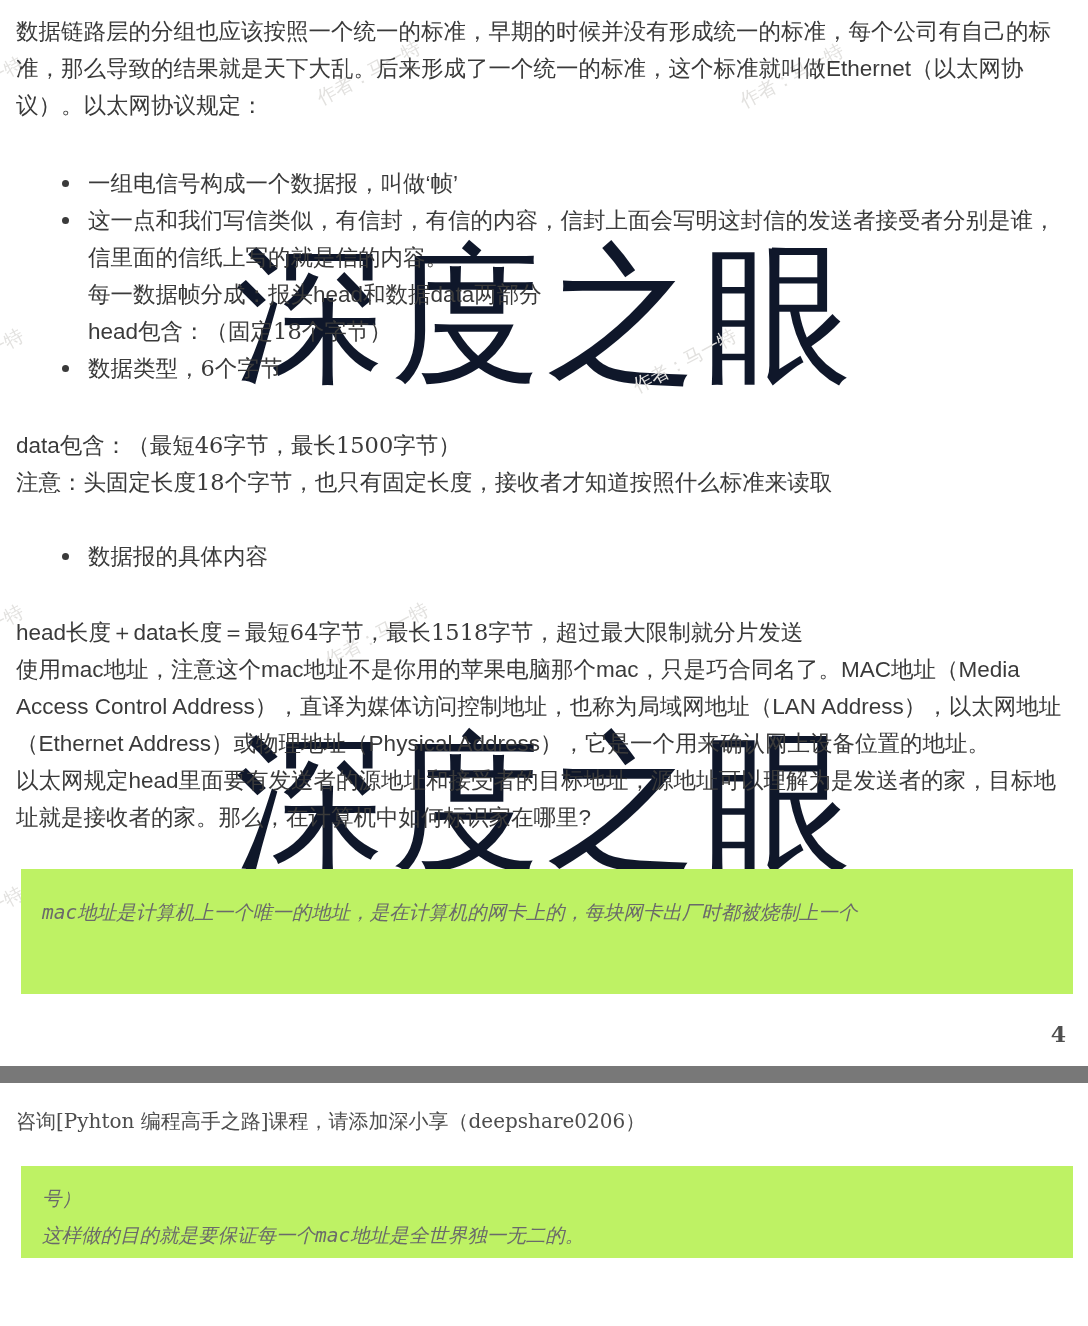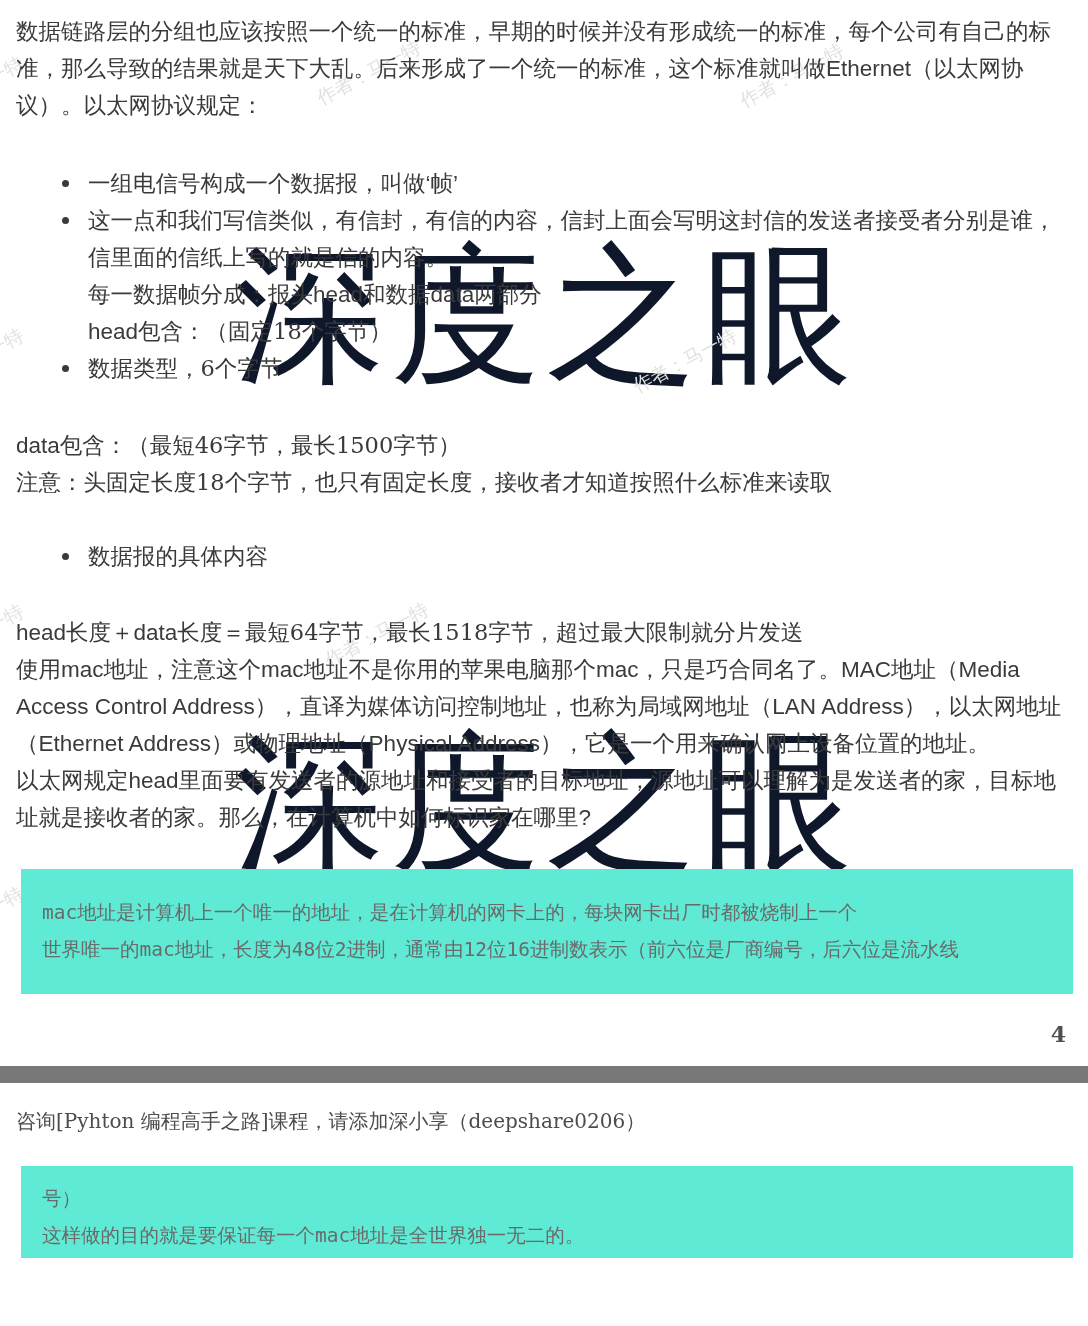--- a/index.html
+++ b/index.html
@@ -30,22 +30,22 @@
   .blist.second{margin-top:37px;}
   .blist li{position:relative;}
   .blist li::before{
     content:"";position:absolute;left:-26px;top:15px;width:7px;height:7px;
     border-radius:50%;background:#3a3a3a;
   }
   .sec-data{margin-top:40px;}
   .sec-head{margin-top:39px;}
   .code-box{
     margin:33px -7px 0 5px;box-sizing:border-box;
-    background:#5eead4;color:#6a6a6a;
-    font-size:19.5px;line-height:37px;
+    background:#bef264;color:#6a6a6a;
+    font-size:19.5px;line-height:37px;font-style:italic;
   }
   .code-box-1{height:125px;padding:25px 24px 0 21px;}
   .code-box-2{height:92px;padding:14px 24px 0 21px;}
   .num{font-family:"DejaVu Serif","Liberation Serif",serif;}
   .code-lat{font-family:"DejaVu Sans Mono","Liberation Mono",monospace;}
   .page-num{
     margin-top:28px;text-align:right;line-height:24px;font-size:22px;font-weight:bold;
     font-family:"DejaVu Serif","Liberation Serif",serif;color:#4f4f4f;
   }
   .divider{height:17px;background:#787878;margin:20px -22px 0 -16px;}
@@ -104,21 +104,20 @@
     </ul>
 
     <div class="sec-head">
       <p class="serif-digits">head长度＋data长度＝最短<span class="num">64</span>字节，最长<span class="num">1518</span>字节，超过最大限制就分片发送</p>
       <p class="serif-digits">使用mac地址，注意这个mac地址不是你用的苹果电脑那个mac，只是巧合同名了。MAC地址（Media Access Control Address），直译为媒体访问控制地址，也称为局域网地址（LAN Address），以太网地址（Ethernet Address）或物理地址（Physical Address），它是一个用来确认网上设备位置的地址。</p>
       <p class="serif-digits">以太网规定head里面要有发送者的源地址和接受者的目标地址，源地址可以理解为是发送者的家，目标地址就是接收者的家。那么，在计算机中如何标识家在哪里?</p>
     </div>
 
     <div class="code-box code-box-1">
       <div class="mono-latin"><span class="code-lat">mac</span>地址是计算机上一个唯一的地址，是在计算机的网卡上的，每块网卡出厂时都被烧制上一个</div>
-      <div class="mono-latin">世界唯一的<span class="code-lat">mac</span>地址，长度为<span class="code-lat">48</span>位<span class="code-lat">2</span>进制，通常由<span class="code-lat">12</span>位<span class="code-lat">16</span>进制数表示（前六位是厂商编号，后六位是流水线</div>
     </div>
 
     <div class="page-num">4</div>
 
     <div class="divider"></div>
 
     <div class="footer-note">咨询[Pyhton 编程高手之路]课程，请添加深小享（deepshare0206）</div>
 
     <div class="code-box code-box-2">
       <div class="mono-latin">号）</div>

